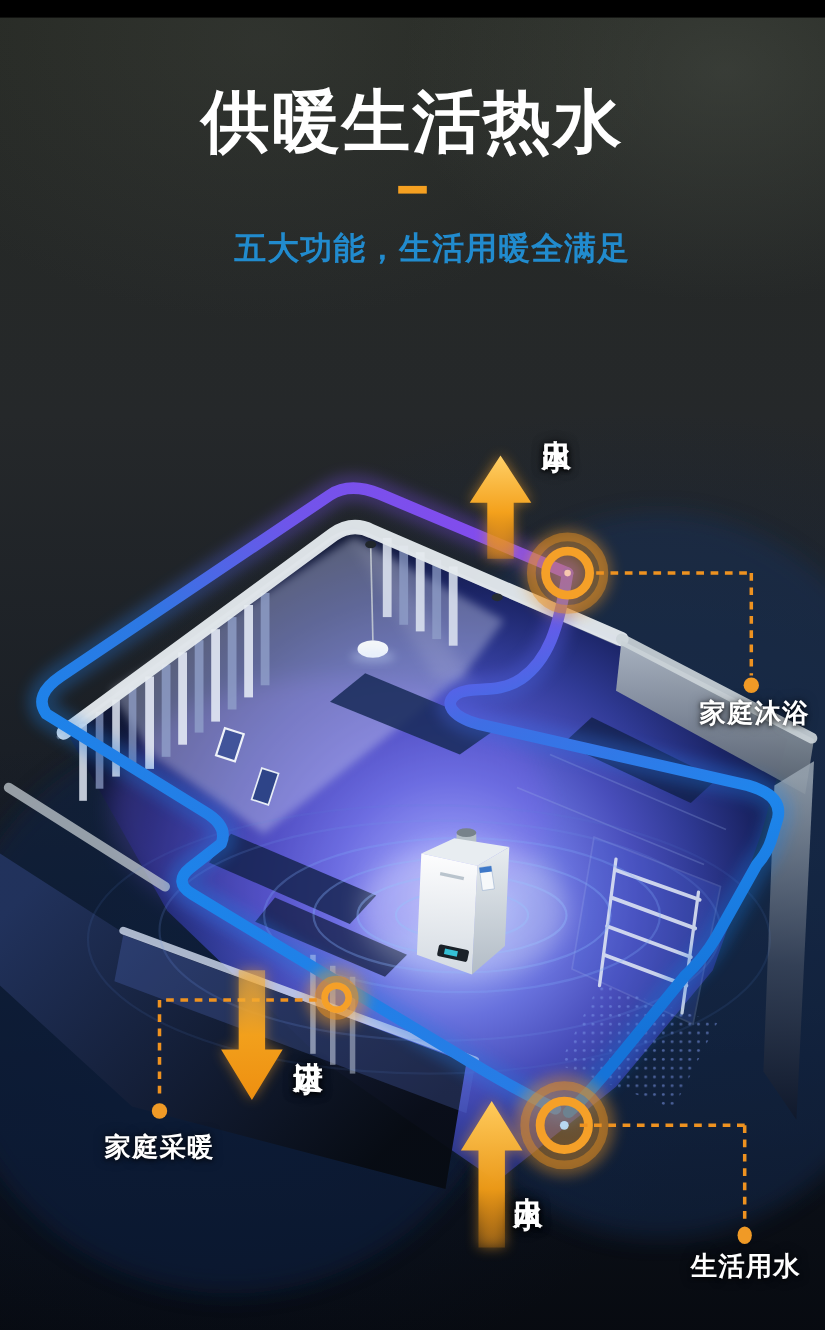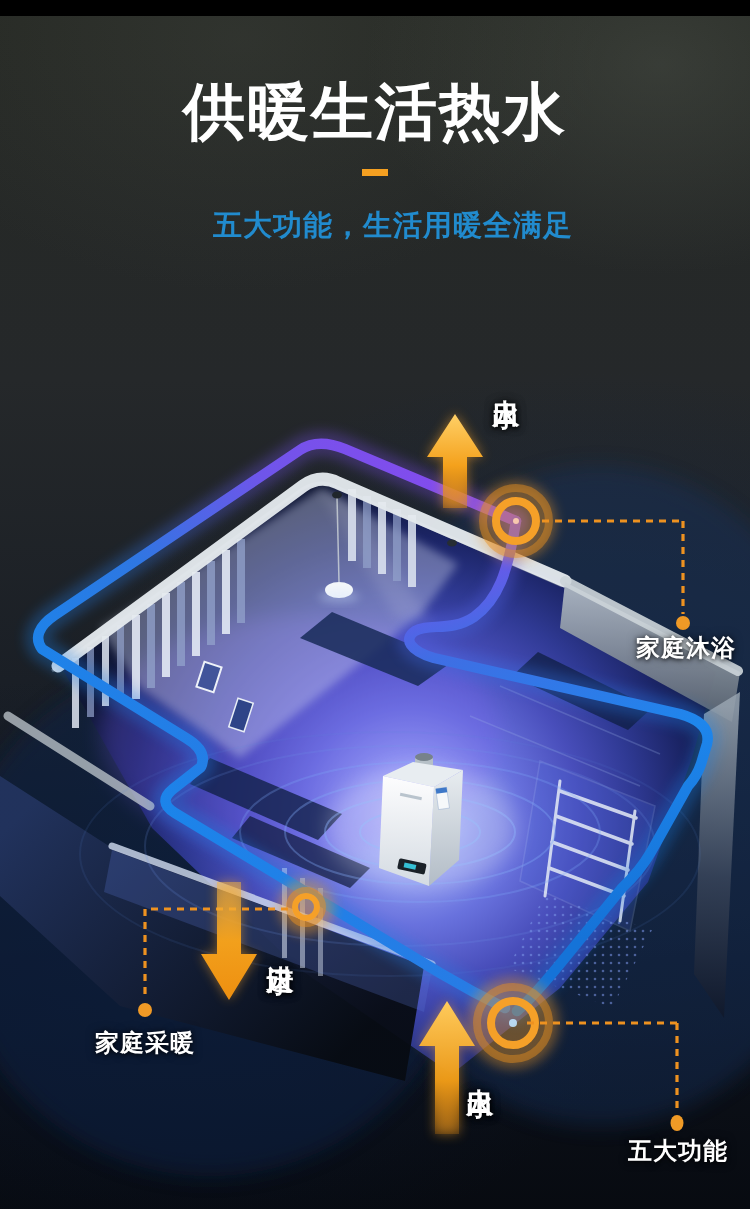--- a/index.html
+++ b/index.html
@@ -270,15 +270,15 @@
       <rect x="0" y="1020" width="750" height="189" fill="#070a10" opacity="0"></rect>
       <polygon points="0,1030 750,1030 750,1209 0,1209" fill="#070a10" opacity=".0"></polygon>
     </g>
   </svg>
 
   <div class="lbl lbl-v" style="left:492px;top:362px;">出水口</div>
   <div class="lbl lbl-h" style="left:636px;top:616px;">家庭沐浴</div>
   <div class="lbl lbl-v" style="left:266px;top:928px;">进水口</div>
   <div class="lbl lbl-h" style="left:95px;top:1011px;">家庭采暖</div>
   <div class="lbl lbl-v" style="left:466px;top:1051px;">出水口</div>
-  <div class="lbl lbl-h" style="left:628px;top:1119px;">五大功能</div>
+  <div class="lbl lbl-h" style="left:628px;top:1119px;">生活用水</div>
 
 </div>
 
 </body></html>

